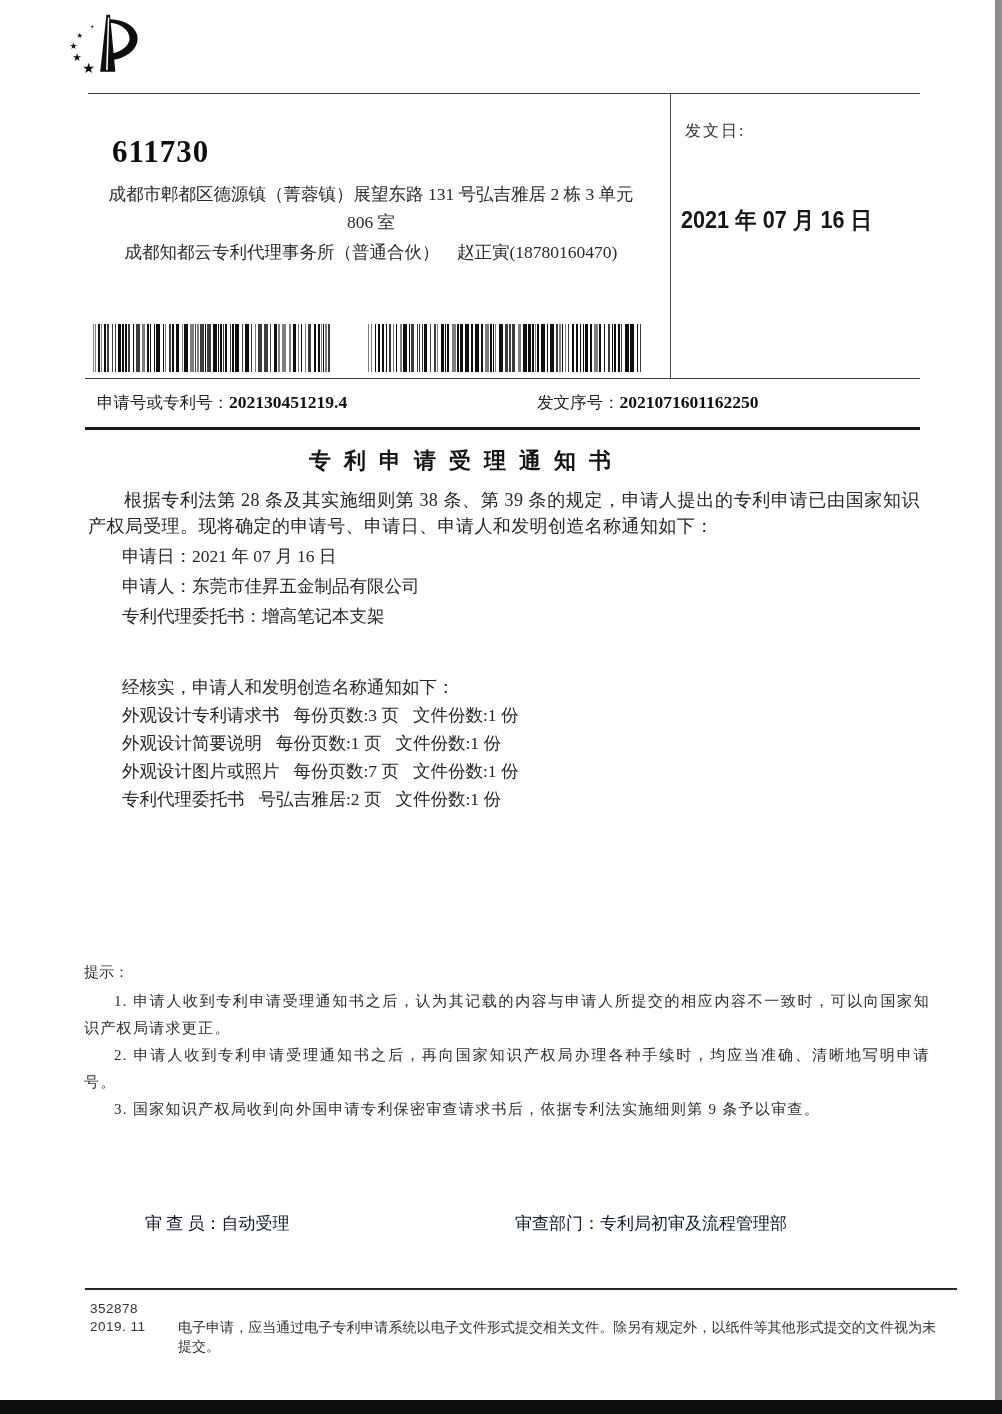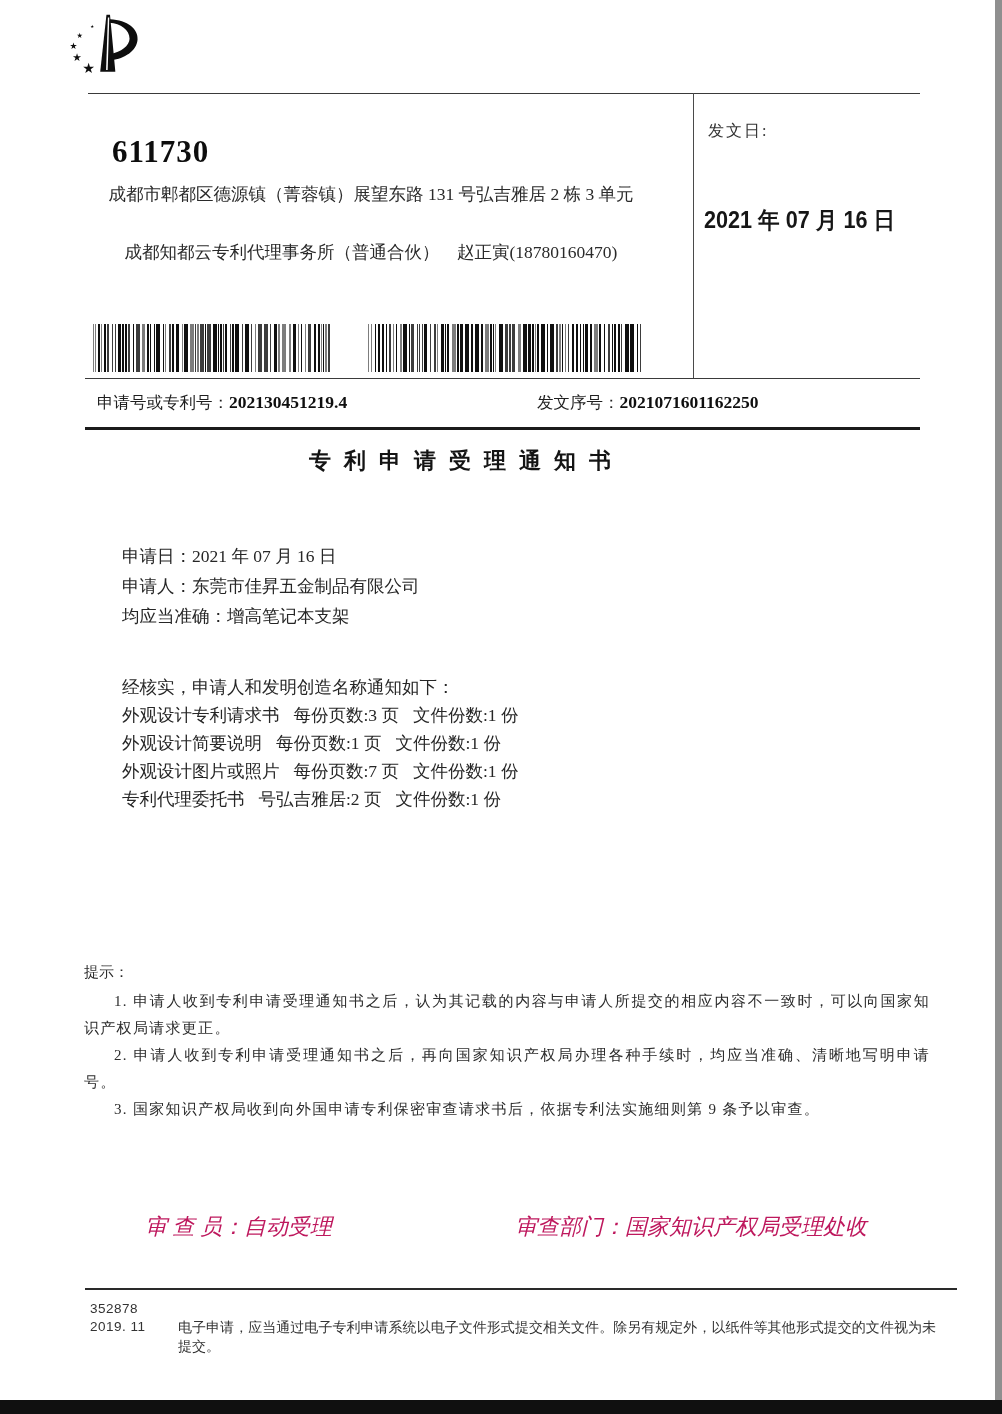--- a/index.html
+++ b/index.html
@@ -16,21 +16,21 @@
     font-size:28px; font-weight:bold; letter-spacing:17px; text-indent:17px;
     color:#111; white-space:nowrap;
   }
   .rule{background:#3a3a3a; height:1.4px;}
   .rule-thick{background:#1b1b1b; height:2.6px;}
   
   .postal{left:112px; top:134px; font-size:31px; font-weight:bold; letter-spacing:1px; color:#0d0d0d;}
   .addr{left:88px; top:180px; width:566px; text-align:center; font-size:17.5px; line-height:28px; color:#2a2a2a;}
   .agency{left:88px; top:240px; width:566px; text-align:center; font-size:17.5px; color:#2a2a2a; white-space:nowrap;}
   
-  .datebox{left:693px; top:93px; width:227px; height:285px; border-left:1.6px solid #4a4a4a;text-align:center;}
+  .datebox{left:670px; top:93px; width:227px; height:285px; border-left:1.6px solid #4a4a4a;text-align:center;}
   .datebox .lbl{position:absolute; left:14px; top:28px; font-size:16px; color:#333; letter-spacing:2px;}
   .datebox .val{
     position:absolute; left:10px; top:112px; font-size:23px; font-weight:bold; color:#161616;
     font-family:"Liberation Sans","DejaVu Sans",sans-serif;
     transform:scaleX(0.94); transform-origin:left; white-space:nowrap;
   }
   
   .barcode{top:324px; height:48px; display:flex; align-items:stretch; overflow:hidden;}
   .barcode i{display:block; height:100%; flex:0 0 auto;}
   
@@ -47,21 +47,21 @@
     text-indent:2em; text-align:justify; color:#262626; letter-spacing:0.4px;
   }
   .fields{left:122px; top:541px; font-size:17.5px; line-height:30px; color:#262626;}
   .received{left:122px; top:673px; font-size:17.5px; line-height:28px; color:#262626;}
   .received .row{display:flex; gap:14px; white-space:nowrap;}
   
   .notes-label{left:84px; top:963px; font-size:15px; color:#2c2c2c;}
   .notes{left:84px; top:988px; width:846px; font-size:15px; line-height:27px; color:#2c2c2c; letter-spacing:1.3px;}
   .notes p{margin:0; text-indent:2em; text-align:justify;}
   
-  .signoff{top:1212px; font-size:22px; color:#be185d; white-space:nowrap;font-style:italic;}
+  .signoff{top:1212px; font-size:17px; color:#0f172a; white-space:nowrap;}
   
   .footer-rule{left:85px; top:1288px; width:872px; height:2px; background:#2a2a2a;}
   .footer{font-family:"Liberation Sans","DejaVu Sans",sans-serif; color:#333;}
   .fcode{left:90px; font-size:13.5px; letter-spacing:0.5px;}
   .ftext{left:178px; width:758px; font-size:14px; line-height:18.5px; text-align:justify;}
   
   .edge-right{left:995px; top:0; width:7px; height:1414px; background:#8f8f8f;}
   .edge-bottom{left:0; top:1400px; width:1002px; height:14px; background:#101010;}
 </style>
 </head>
@@ -78,20 +78,21 @@
     <text x="9" y="41" font-size="10" text-anchor="middle" fill="#0e0e0e" font-family="'DejaVu Sans',sans-serif">★</text>
     <text x="16" y="28" font-size="8" text-anchor="middle" fill="#0e0e0e" font-family="'DejaVu Sans',sans-serif">★</text>
     <text x="30" y="17" font-size="5" text-anchor="middle" fill="#0e0e0e" font-family="'DejaVu Sans',sans-serif">★</text>
   </svg>
 
   <div class="abs rule" style="left:88px; top:93px; width:832px;"></div>
 
   <div class="abs postal">611730</div>
   <div class="abs addr">
     <div>成都市郫都区德源镇（菁蓉镇）展望东路 131 号弘吉雅居 2 栋 3 单元</div>
+    <div>806 室</div>
   </div>
   <div class="abs agency">成都知都云专利代理事务所（普通合伙）　赵正寅(18780160470)</div>
 
   <div class="abs datebox">
     <span class="lbl">发文日:</span>
     <span class="val">2021 年 07 月 16 日</span>
   </div>
 
   <div class="abs barcode" style="left:93px; width:240px;">
       <i style="width:1px;background:#7d7d7d"></i>
@@ -367,25 +368,26 @@
   <div class="abs refrow" style="left:97px;">
     <span>申请号或专利号：</span><b>202130451219.4</b>
   </div>
   <div class="abs refrow" style="left:537px;">
     <span>发文序号：</span><b>2021071601162250</b>
   </div>
 
   <div class="abs rule-thick" style="left:85px; top:427px; width:835px;"></div>
 
   <div class="abs notice-title">专利申请受理通知书</div>
+  <div class="abs intro">根据专利法第 28 条及其实施细则第 38 条、第 39 条的规定，申请人提出的专利申请已由国家知识产权局受理。现将确定的申请号、申请日、申请人和发明创造名称通知如下：</div>
 
   <div class="abs fields">
     <div><span>申请日：</span><span>2021 年 07 月 16 日</span></div>
     <div><span>申请人：</span><span>东莞市佳昇五金制品有限公司</span></div>
-    <div><span>均应当准确：</span><span>增高笔记本支架</span></div>
+    <div><span>专利代理委托书：</span><span>增高笔记本支架</span></div>
   </div>
 
   <div class="abs received">
     <div>经核实，申请人和发明创造名称通知如下：</div>
     <div class="row">
         <span>外观设计专利请求书</span>
         <span>每份页数:3 页</span>
         <span>文件份数:1 份</span>
       </div>
     <div class="row">
@@ -409,21 +411,21 @@
   <div class="abs notes">
     <p>1. 申请人收到专利申请受理通知书之后，认为其记载的内容与申请人所提交的相应内容不一致时，可以向国家知识产权局请求更正。</p>
     <p>2. 申请人收到专利申请受理通知书之后，再向国家知识产权局办理各种手续时，均应当准确、清晰地写明申请号。</p>
     <p>3. 国家知识产权局收到向外国申请专利保密审查请求书后，依据专利法实施细则第 9 条予以审查。</p>
   </div>
 
   <div class="abs signoff" style="left:145px;">
     <span>审 查 员：</span><span>自动受理</span>
   </div>
   <div class="abs signoff" style="left:515px;">
-    <span>审查部门：</span><span>国家知识产权局受理处收</span>
+    <span>审查部门：</span><span>专利局初审及流程管理部</span>
   </div>
 
   <div class="abs footer-rule"></div>
   <div class="abs footer fcode" style="top:1301px;">352878</div>
   <div class="abs footer fcode" style="top:1319px;">2019. 11</div>
   <div class="abs footer ftext" style="top:1318px;">电子申请，应当通过电子专利申请系统以电子文件形式提交相关文件。除另有规定外，以纸件等其他形式提交的文件视为未提交。</div>
 
   <div class="abs edge-right"></div>
   <div class="abs edge-bottom"></div>
 </div>

